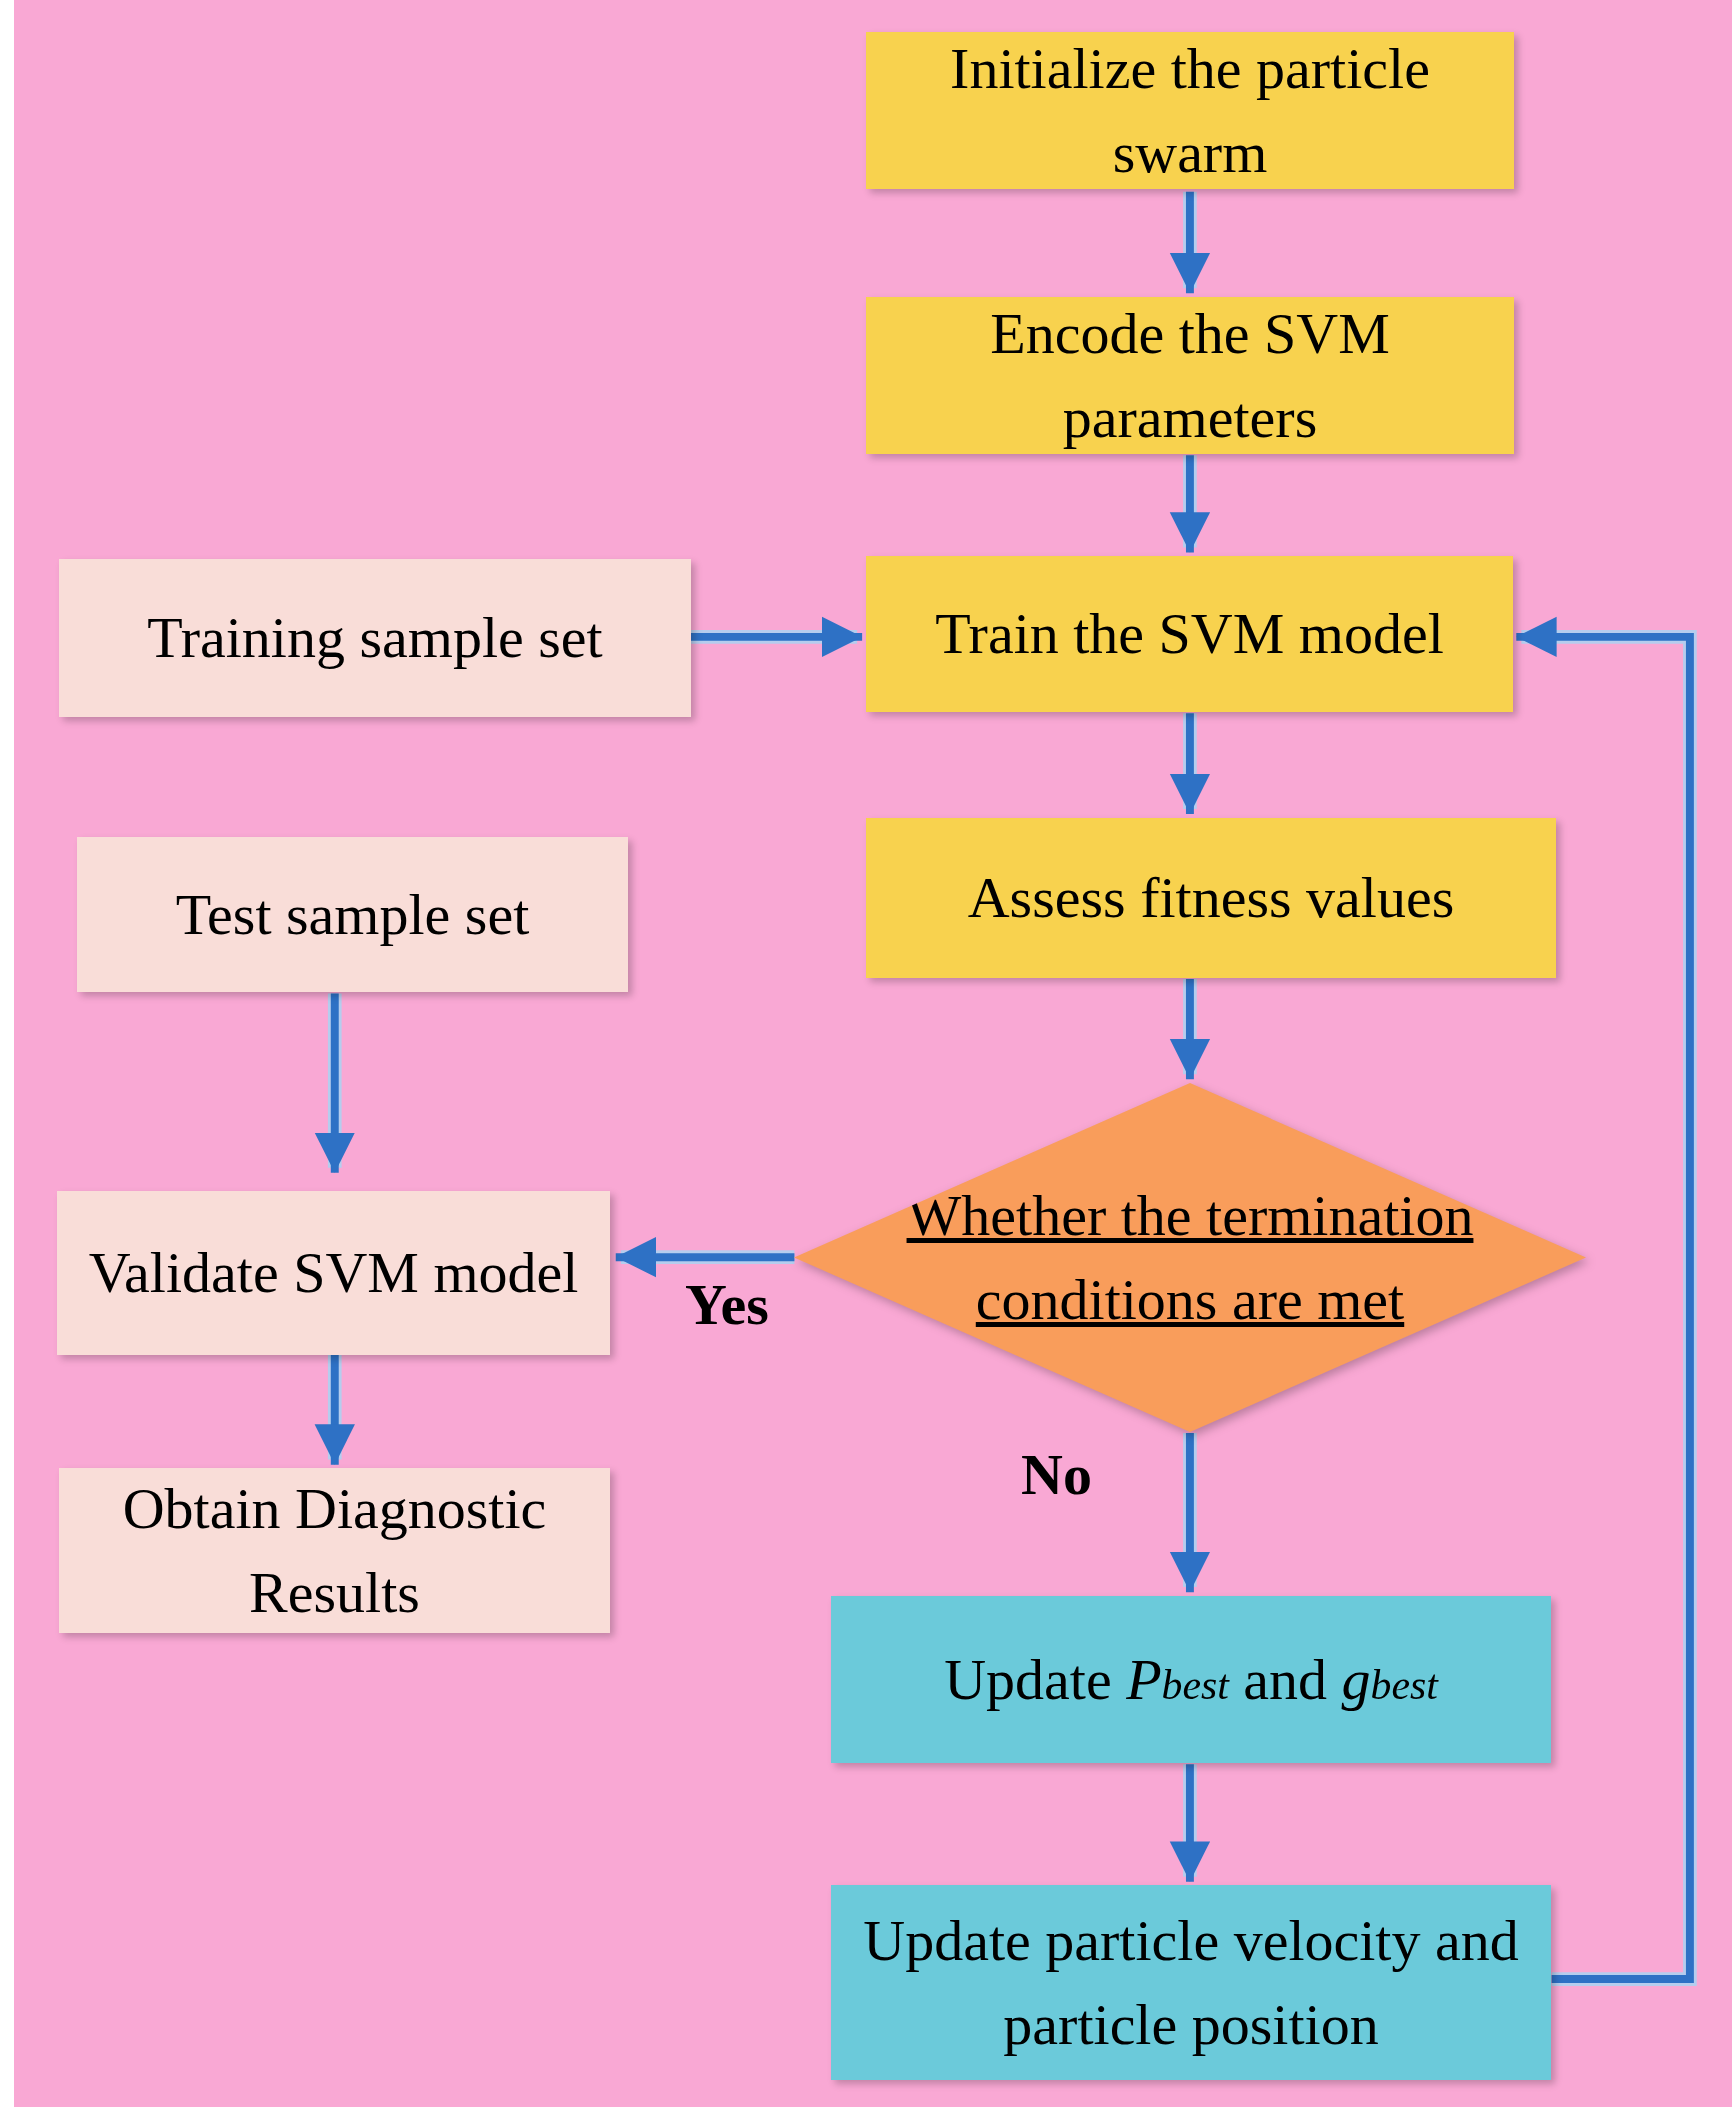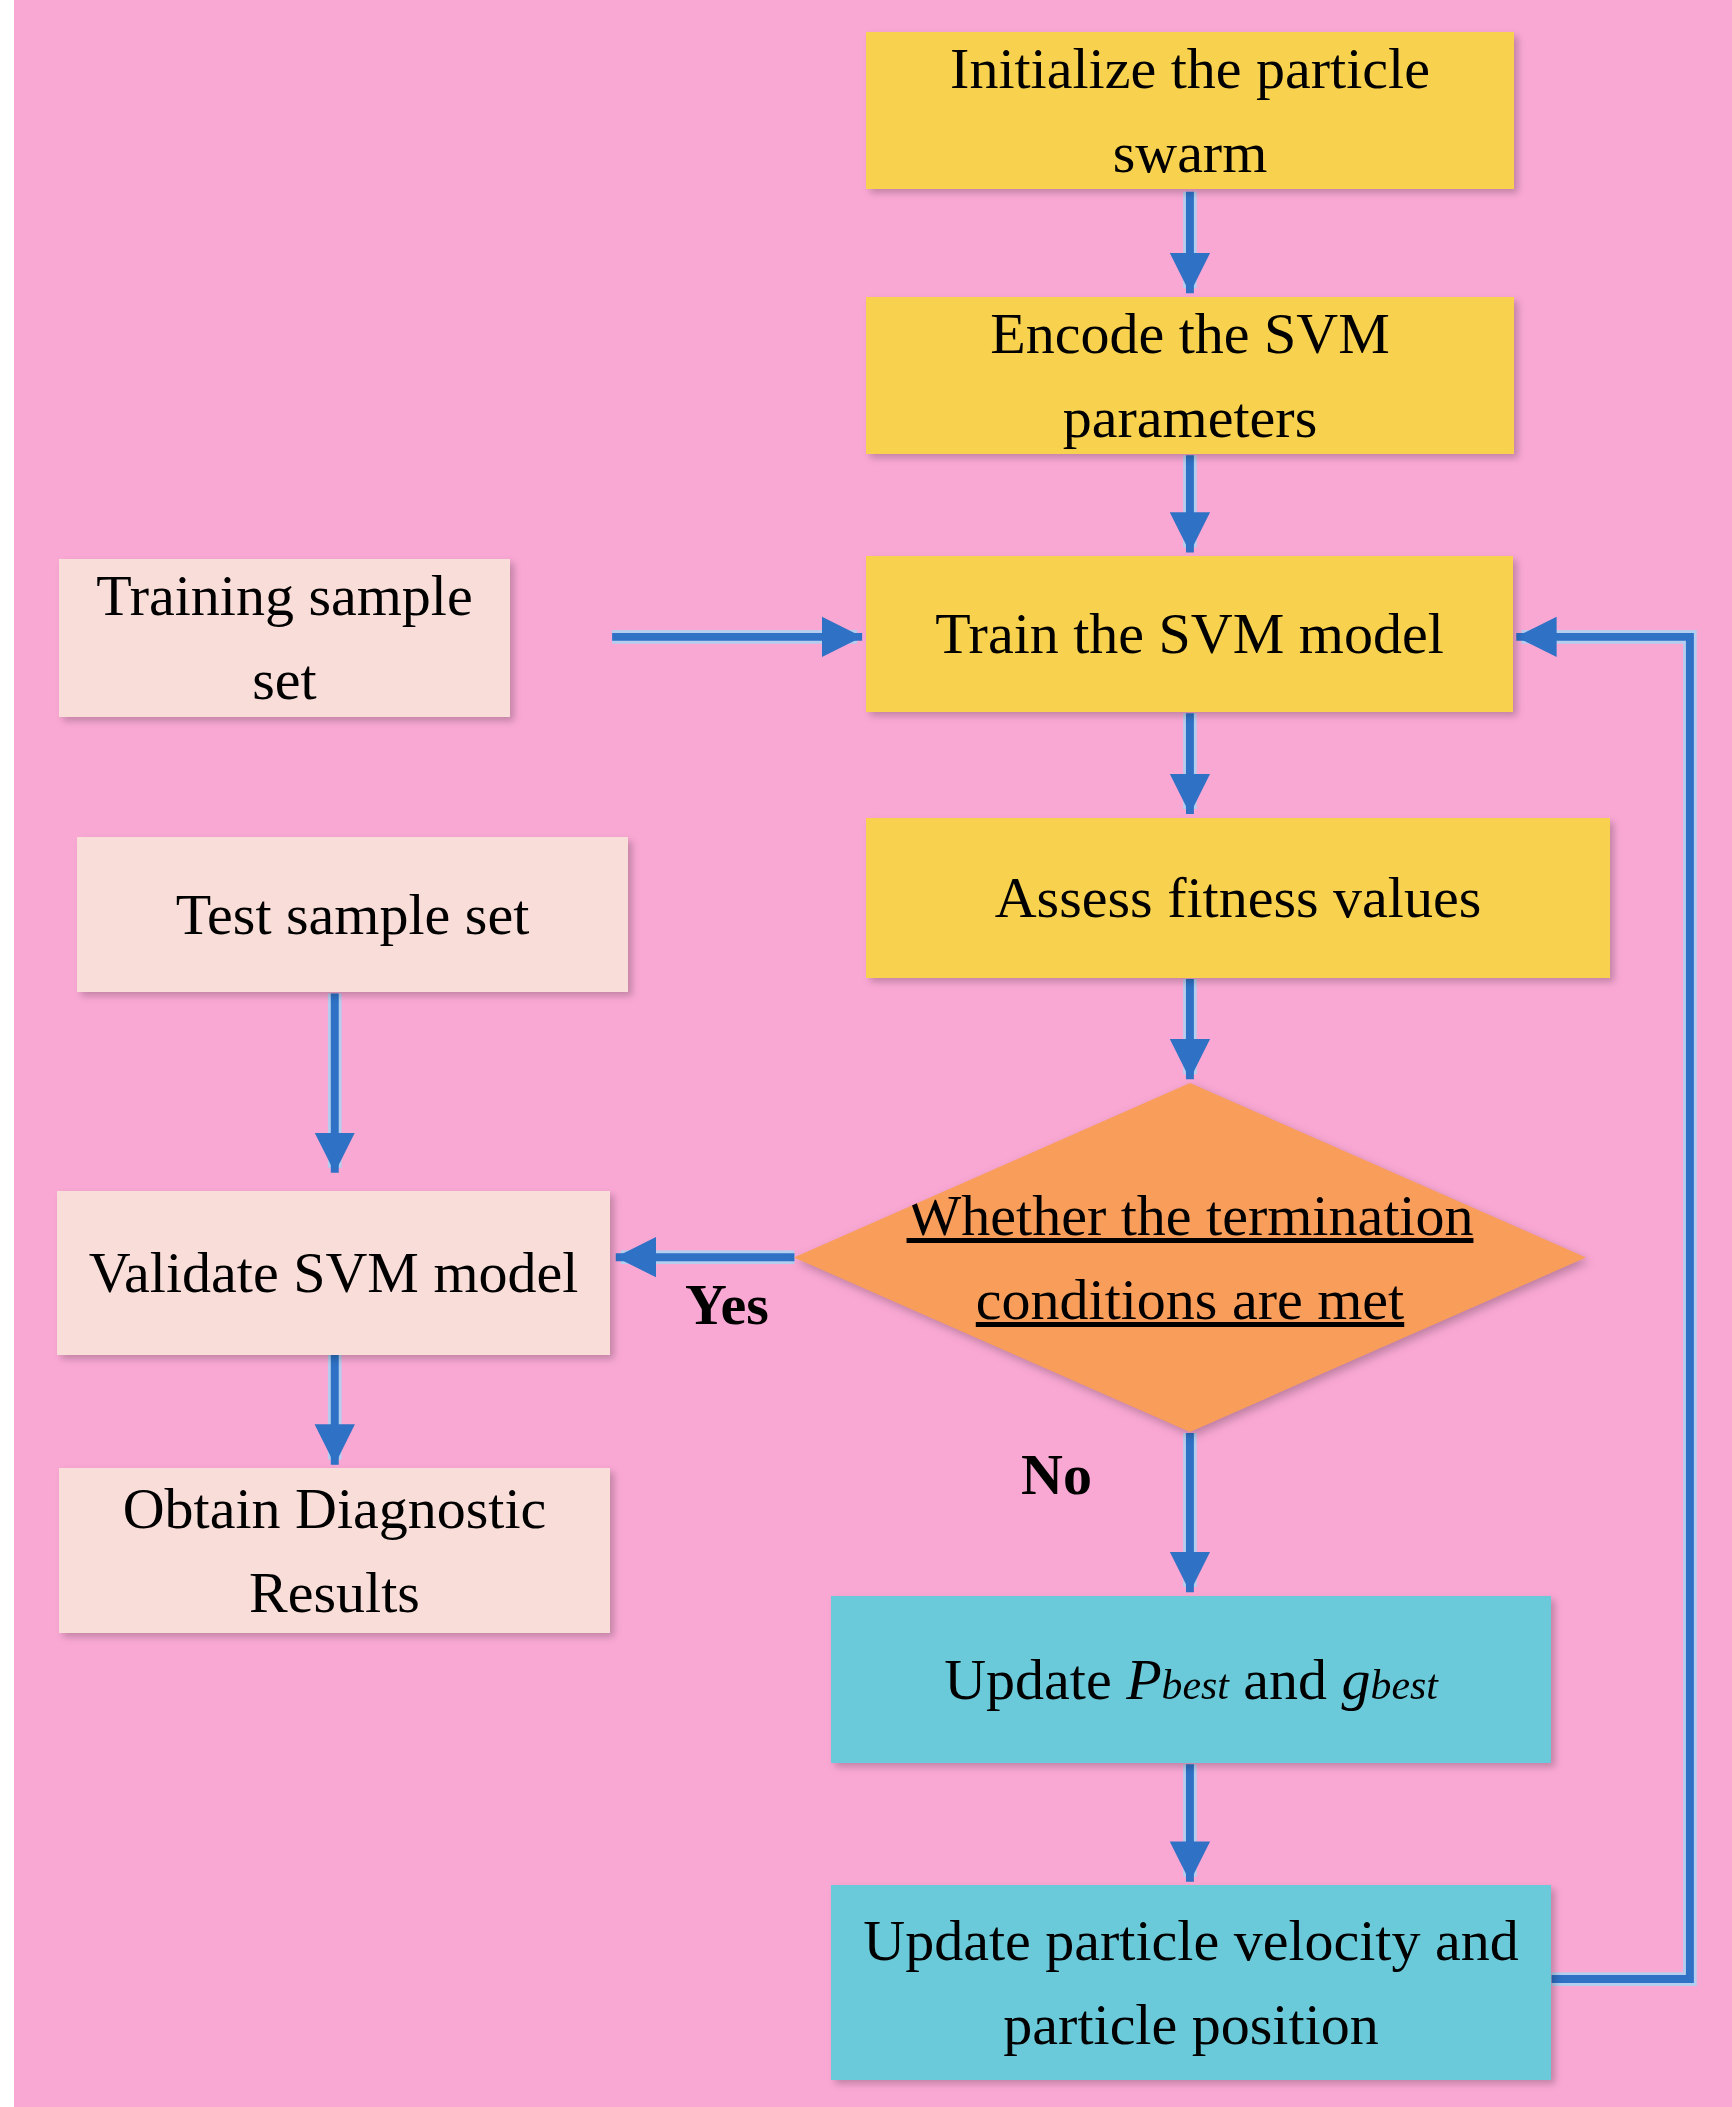--- a/index.html
+++ b/index.html
@@ -104,25 +104,25 @@
   </div>
 
   <div class="node yellow" style="left:852px;top:556px;width:647px;height:156px;padding:0 14.4px;box-sizing:border-box;">
     <span>Train the SVM model</span>
   </div>
 
   <div class="node yellow" style="left:852px;top:297px;width:648px;height:157px;padding:0 65px;box-sizing:border-box;">
     <span>Encode the SVM parameters</span>
   </div>
 
-  <div class="node yellow" style="left:852px;top:818px;width:744px;height:160px;padding:0 14.4px;box-sizing:border-box;">
+  <div class="node yellow" style="left:852px;top:818px;width:690px;height:160px;padding:0 14.4px;box-sizing:border-box;">
     <span>Assess fitness values</span>
   </div>
 
-  <div class="node pink" style="left:45px;top:559px;width:451px;height:158px;padding:0 14.4px;box-sizing:border-box;">
+  <div class="node pink" style="left:45px;top:559px;width:632px;height:158px;padding:0 14.4px;box-sizing:border-box;">
     <span>Training sample set</span>
   </div>
 
   <div class="node pink" style="left:63px;top:837px;width:551px;height:155px;padding:0 14.4px;box-sizing:border-box;">
     <span>Test sample set</span>
   </div>
 
   <div class="node pink" style="left:43px;top:1191px;width:553px;height:164px;padding:0 14.4px;box-sizing:border-box;">
     <span>Validate SVM model</span>
   </div>

